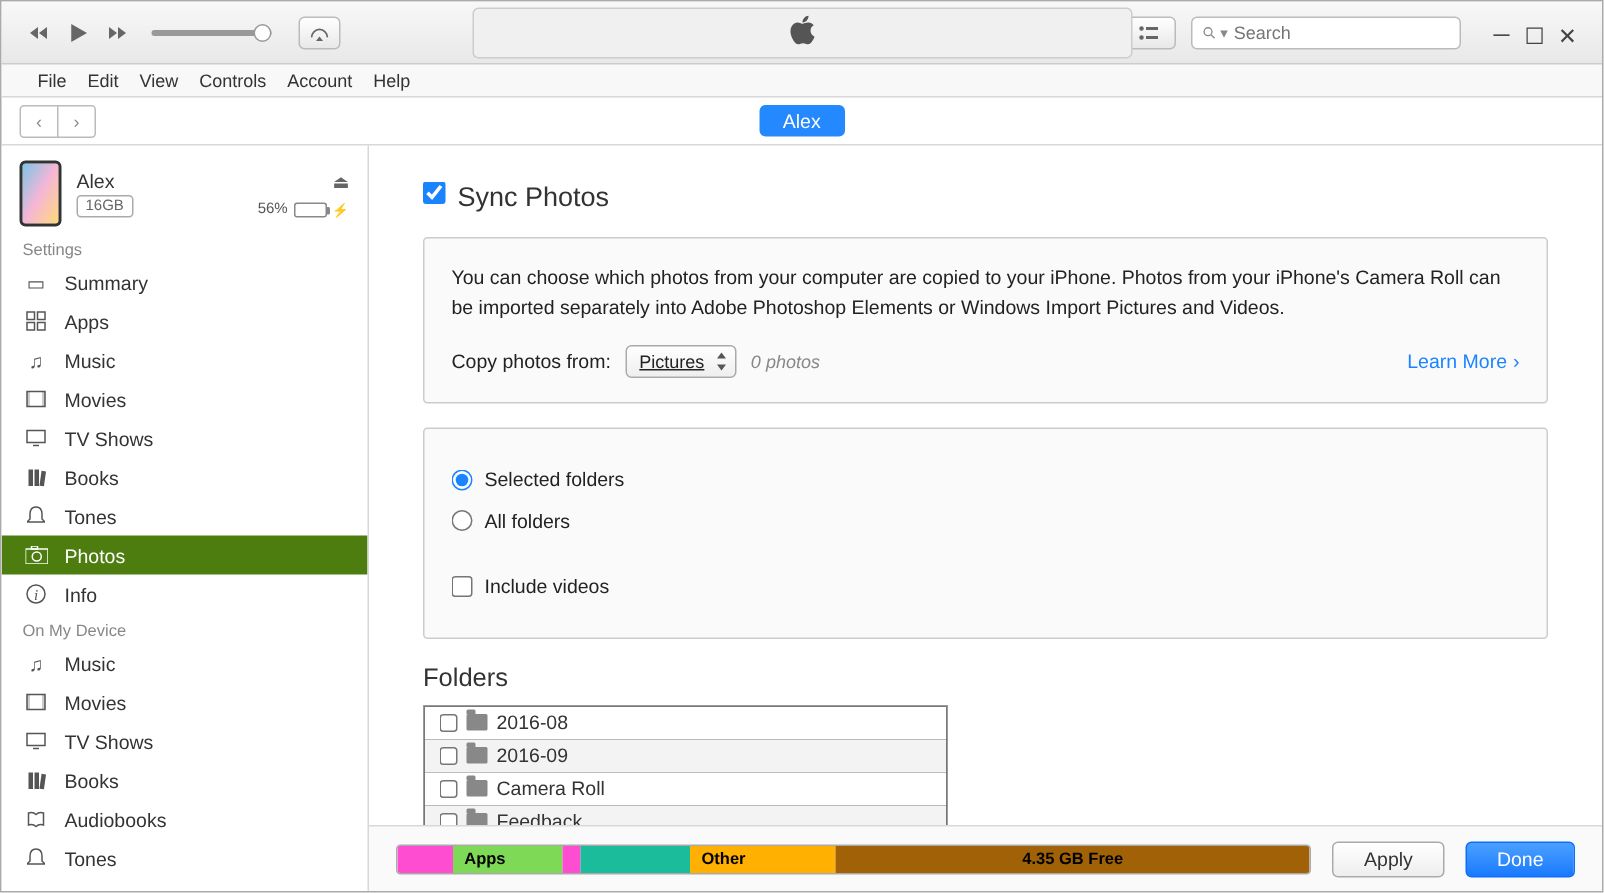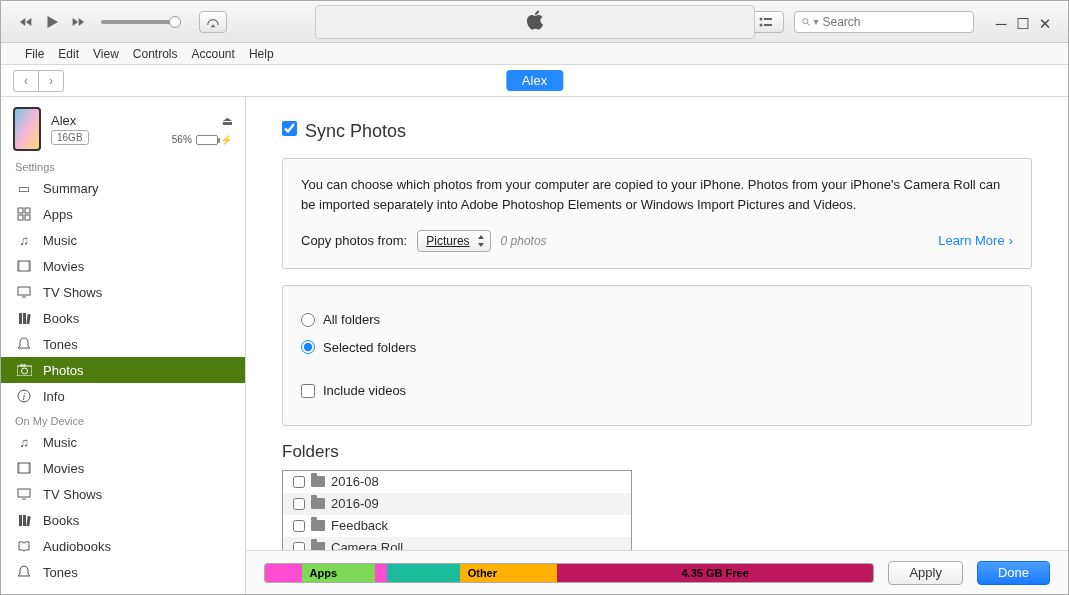--- a/index.html
+++ b/index.html
@@ -329,27 +329,27 @@
         <span class="photo-count">0 photos</span>
         <a class="learn-more">
             <span>Learn More</span> 
             <span>›</span>
           </a>
       </div>
     </div>
 
     <div class="panel">
       <label class="radio-row">
+          <input type="radio" name="fopt" checked="" style="">
+          <span>Selected folders</span>
+        </label>
+      <label class="radio-row">
           <input type="radio" name="fopt" style="">
           <span>All folders</span>
         </label>
-      <label class="radio-row">
-          <input type="radio" name="fopt" checked="" style="">
-          <span>Selected folders</span>
-        </label>
       <div style="height:8px;"></div>
       <label class="check-row">
           <input type="checkbox" style="">
           <span>Include videos</span>
         </label>
     </div>
 
     <div class="folders-title">Folders</div>
     <div class="folder-list">
       <div class="folder-row">
@@ -358,37 +358,37 @@
           <span>2016-08</span>
         </div>
       <div class="folder-row">
           <input type="checkbox" style="">
           <span class="folder-icon"></span>
           <span>2016-09</span>
         </div>
       <div class="folder-row">
           <input type="checkbox" style="">
           <span class="folder-icon"></span>
+          <span>Camera Roll</span>
+        </div>
+      <div class="folder-row">
+          <input type="checkbox" style="">
+          <span class="folder-icon"></span>
           <span>Feedback</span>
-        </div>
-      <div class="folder-row">
-          <input type="checkbox" style="">
-          <span class="folder-icon"></span>
-          <span>Camera Roll</span>
         </div>
     </div>
 
     <div class="bottom-bar">
       <div class="cap-bar">
         <div class="cap-seg" style="width:6%;background:#ff4dd2;"></div>
         <div class="cap-seg" style="width:12%;background:#7ed957;">Apps</div>
         <div class="cap-seg" style="width:2%;background:#ff4dd2;"></div>
         <div class="cap-seg" style="width:12%;background:#1abc9c;"></div>
         <div class="cap-seg" style="width:16%;background:#ffb000;">Other</div>
-        <div class="cap-seg" style="flex:1;background:#be185d;justify-content:center;padding-left:0;">4.35 GB Free</div>
+        <div class="cap-seg" style="flex:1;background:#a16207;justify-content:center;padding-left:0;">4.35 GB Free</div>
       </div>
       <div class="btn">
           <span>Apply</span>
         </div>
       <div class="btn primary">
           <span>Done</span>
         </div>
     </div>
   </div>
 </div>

